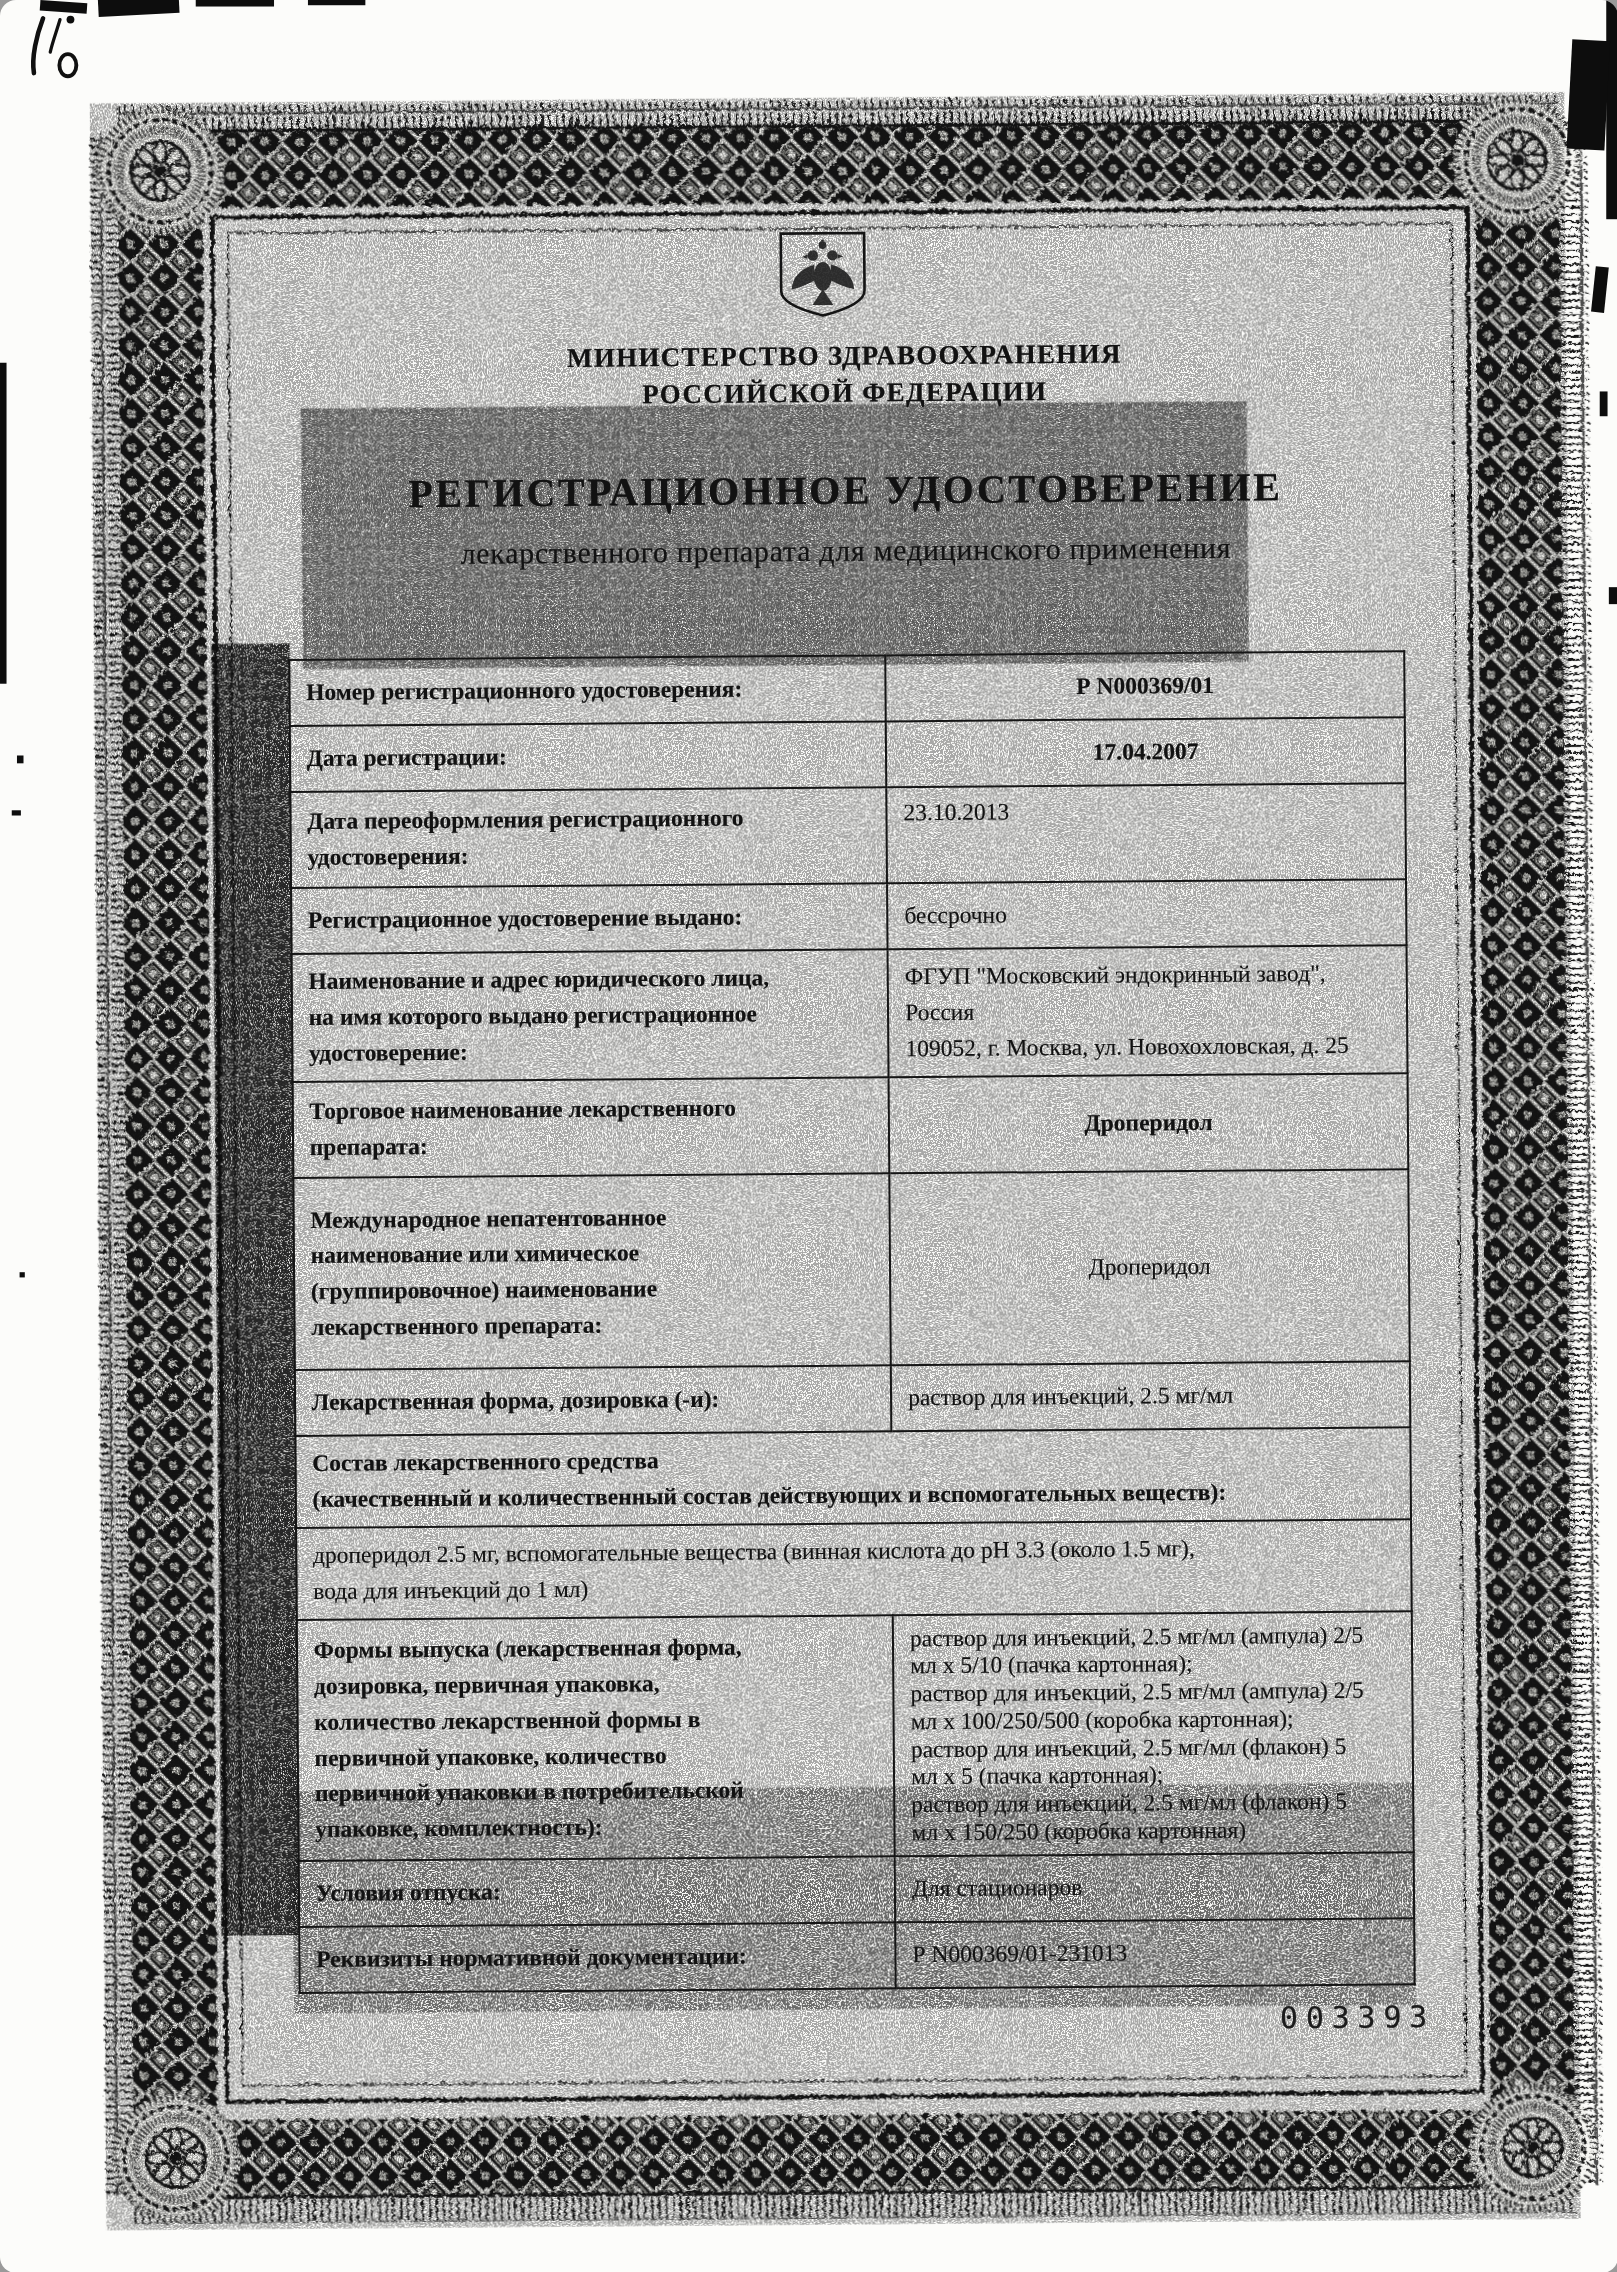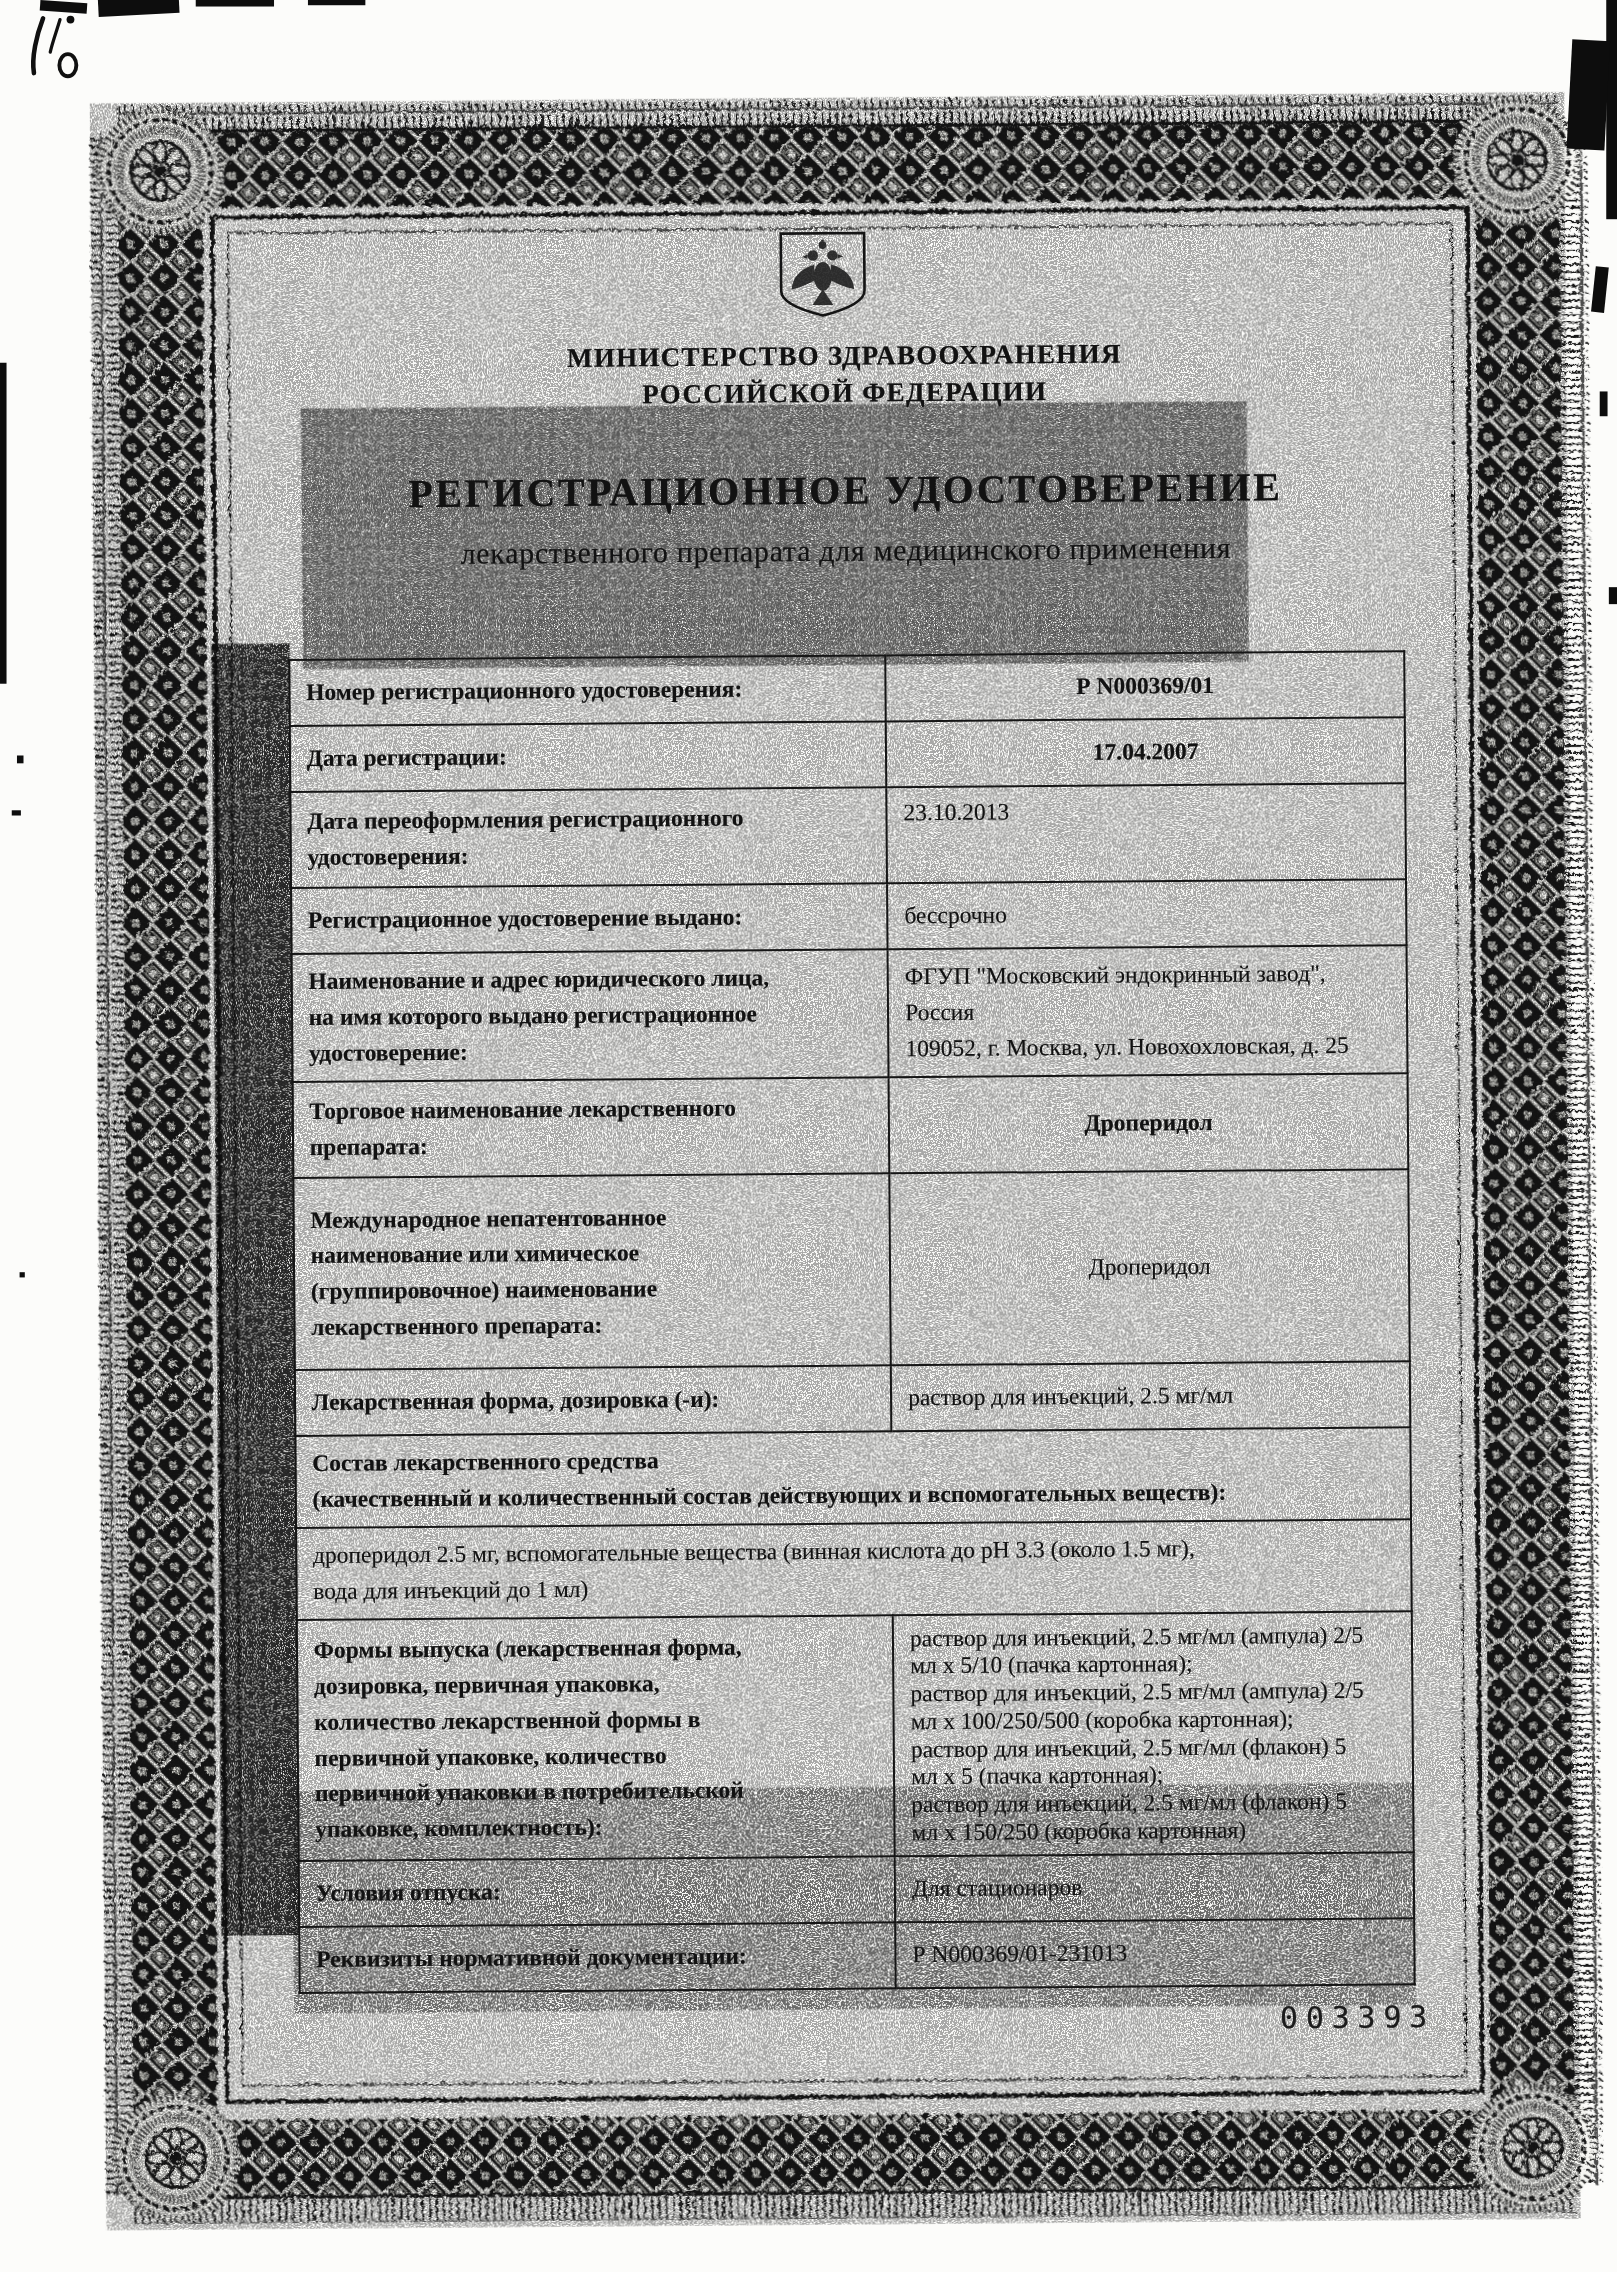--- a/index.html
+++ b/index.html
@@ -1,17 +1,17 @@
 <!DOCTYPE html>
 <html style="font-size:10.4px"><head>
 <meta charset="utf-8">
 <style>
   html,body{margin:0;padding:0;background:#9a9a9a;}
   .sheet{position:relative;width:1618px;height:2273px;background:#fcfcfa;overflow:hidden;
-         font-family:"Liberation Serif","DejaVu Serif",serif;color:#121212;}
+         font-family:"Liberation Serif","DejaVu Serif",serif;color:#121212;border-radius:16px;}
   .tilt{position:absolute;inset:0;transform:rotate(-0.45deg);transform-origin:50% 50%;}
   .decor{position:absolute;left:0;top:0;}
   .content{position:absolute;inset:0;}
   .centered{position:absolute;left:292px;width:1117px;text-align:center;}
   .ministry{top:339px;font-weight:bold;font-size:27px;line-height:1.32;letter-spacing:1.3px;
             text-shadow:0 0 0.7px rgba(10,10,10,.55);}
   .doc-title{top:467px;font-weight:bold;font-size:40px;letter-spacing:2.6px;
              text-shadow:0 0 0.7px rgba(10,10,10,.6);}
   .doc-subtitle{top:534px;font-size:30px;letter-spacing:0.7px;text-shadow:0 0 0.7px rgba(10,10,10,.45);}
   .emblem{position:absolute;left:780px;top:228px;width:99px;height:93px;}

